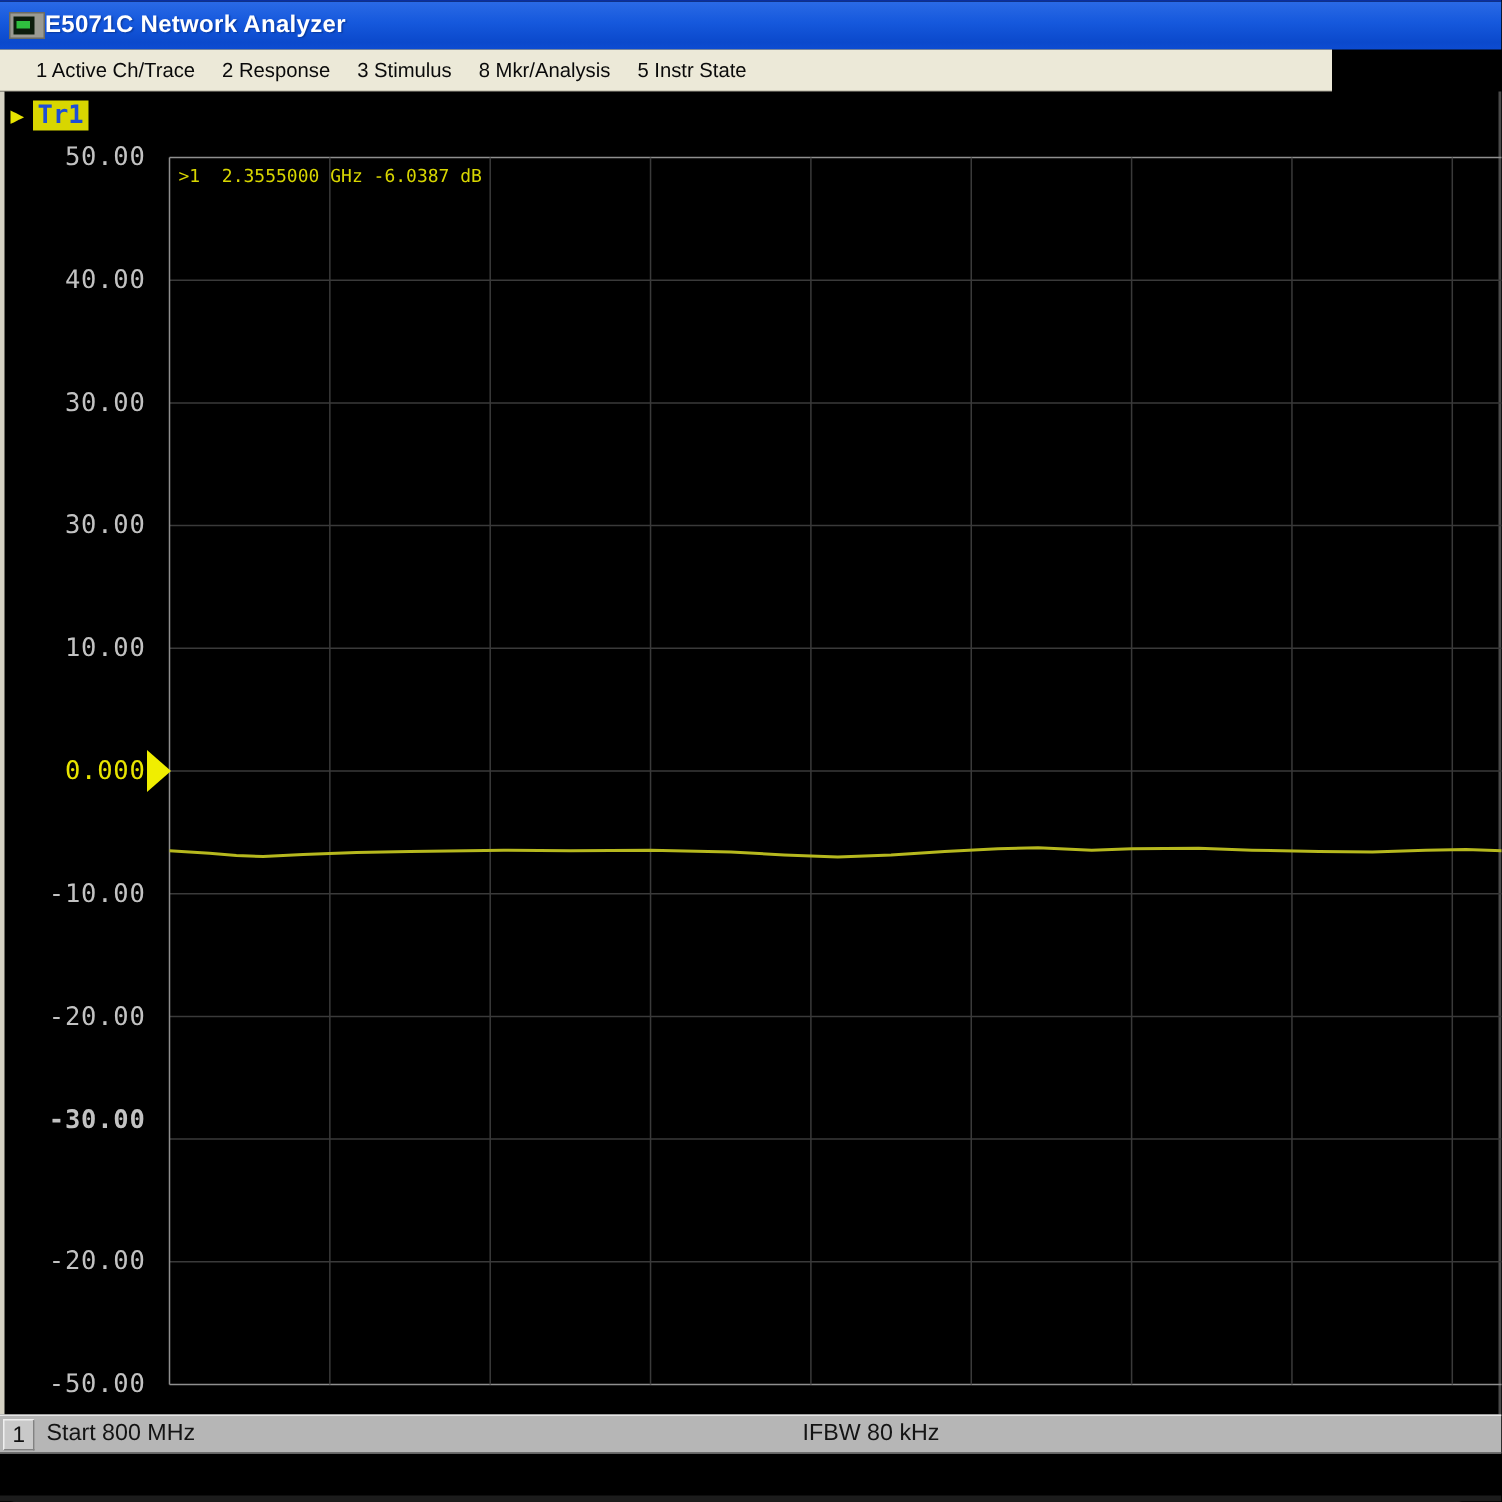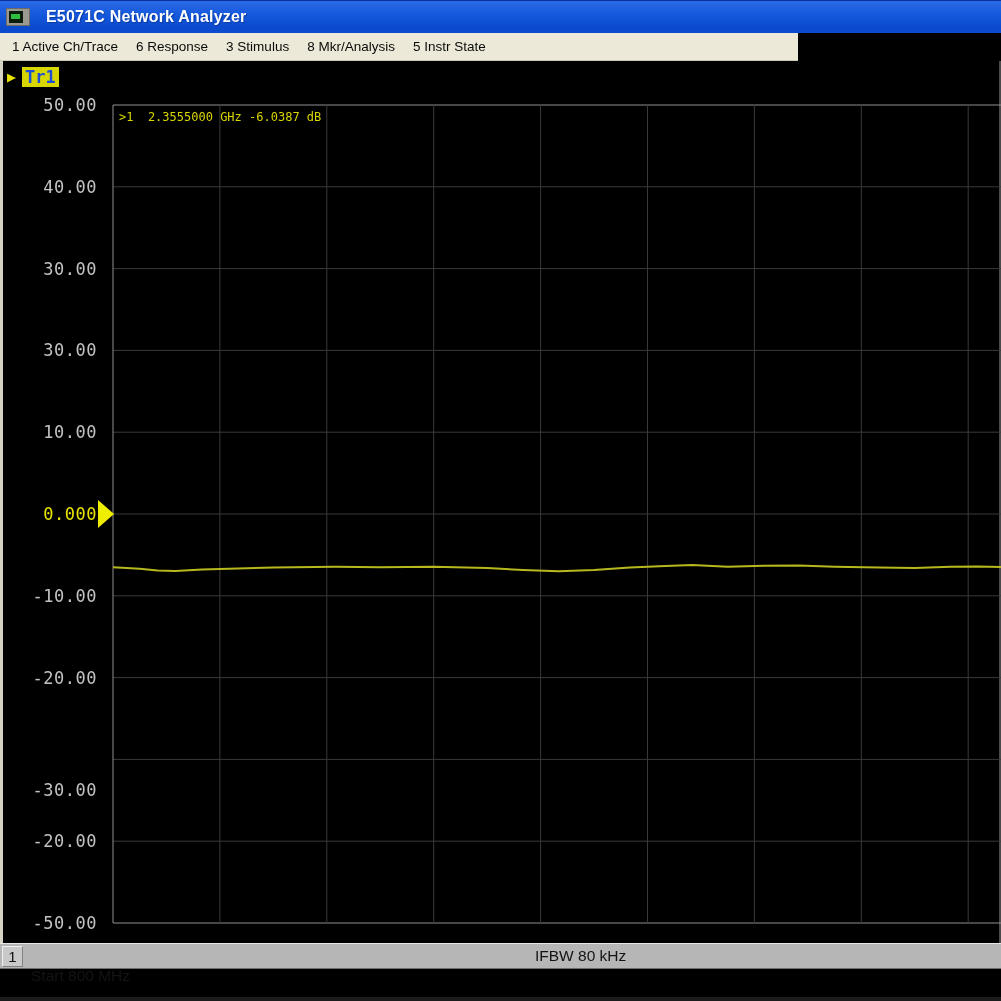--- a/index.html
+++ b/index.html
@@ -4,40 +4,40 @@
 <style>
   * { margin:0; padding:0; box-sizing:border-box; }
   html,body { width:1001px; height:1001px; overflow:hidden; background:#000; }
   body { position:relative; font-family:"Liberation Sans", sans-serif; }
 
   
   .titlebar {
     position:absolute; left:0; top:0; width:1001px; height:33px;
     background:linear-gradient(180deg,#2a6ae6 0%,#1558dc 45%,#0b49cc 85%,#0d4cd2 100%);
     border-top:1px solid #0a2f9e;
-    display:flex; align-items:center; gap:16px; padding-left:6px;
+    display:flex; align-items:center; gap:0; padding-left:6px;
   }
   .app-icon {
     width:24px; height:18px; background:#9a9a92; border:1px solid #6b6b63;
     position:relative; flex:0 0 auto;
   }
   .app-icon .scr {
     position:absolute; left:2px; top:2px; width:14px; height:12px; background:#0c1c0c;
   }
   .app-icon .scr::after {
     content:""; position:absolute; left:2px; top:3px; width:9px; height:5px;
     background:#2fbf3f;
   }
   .title-text { color:#fff; font-size:16px; font-weight:bold; text-shadow:1px 1px 1px #0a3aa0; letter-spacing:0.2px; }
 
   
   .menubar {
-    position:absolute; left:0; top:33px; width:798px; height:28px;
+    position:absolute; left:0; top:33px; width:888px; height:28px;
     background:#ece9d8; border-bottom:1px solid #cdc9b8;
-    display:flex; align-items:center; gap:18px; padding-left:12px;
+    display:flex; align-items:center; gap:18px; padding-left:24px;
   }
   .menu-item { font-size:13.5px; color:#0a0a0a; white-space:nowrap; cursor:default; }
 
   
   .screen {
     position:absolute; left:0; top:61px; width:1001px; height:882px; background:#000;
     border-left:3px solid #d6d3c4; border-right:2px solid #4a4a4a;
   }
   .trace-bar {
     position:absolute; left:4px; top:4px; height:24px;
@@ -64,21 +64,21 @@
   
   .statusbar {
     position:absolute; left:0; top:943px; width:1001px; height:26px;
     background:#b6b6b6; border-top:1px solid #e6e6e6; border-bottom:1px solid #6e6e6e;
   }
   .chan-box {
     position:absolute; left:2px; top:2px; width:21px; height:21px;
     background:#c9c9c9; border:1px solid #828282; border-top-color:#efefef; border-left-color:#efefef;
     text-align:center; line-height:20px; font-size:15px; color:#111;
   }
-  .status-start { position:absolute; left:31px; top:3px; font-size:15.5px; color:#141414;margin-top:20px; }
+  .status-start { position:absolute; left:31px; top:3px; font-size:15.5px; color:#141414; }
   .status-ifbw  { position:absolute; left:535px; top:3px; font-size:15.5px; color:#141414; }
 
   
   .taskbar {
     position:absolute; left:0; top:1000px; width:982px; height:28px;
     background:linear-gradient(180deg,#5a5a5a 0%,#4c4c4c 30%,#484848 100%);
     border-top:1px solid #2a2a2a;
     border-radius:13px;
   }
   .task-btn {
@@ -93,21 +93,21 @@
 
 <div class="titlebar">
   <div class="app-icon">
       <div class="scr"></div>
     </div>
   <div class="title-text">E5071C Network Analyzer</div>
 </div>
 
 <div class="menubar">
   <span class="menu-item">1 Active Ch/Trace</span>
-  <span class="menu-item">6 Response</span>
+  <span class="menu-item">2 Response</span>
   <span class="menu-item">3 Stimulus</span>
   <span class="menu-item">8 Mkr/Analysis</span>
   <span class="menu-item">5 Instr State</span>
 </div>
 
 <div class="screen">
 
   <div class="trace-bar">
     <span class="active-arrow">▶</span>
     <span class="trace-badge">Tr1</span>
@@ -140,21 +140,21 @@
 
   <div id="y-labels">
     <div class="y-label" style="top: 33px;">50.00</div>
     <div class="y-label" style="top: 114.8px;">40.00</div>
     <div class="y-label" style="top: 196.6px;">30.00</div>
     <div class="y-label" style="top: 278.4px;">30.00</div>
     <div class="y-label" style="top: 360.2px;">10.00</div>
     <div class="y-label ref" style="top: 442px;">0.000</div>
     <div class="y-label" style="top: 523.8px;">-10.00</div>
     <div class="y-label" style="top: 605.6px;">-20.00</div>
-    <div class="y-label" style="top: 718px;">-30.00</div>
+    <div class="y-label" style="top: 675px; font-weight: bold;">-30.00</div>
     <div class="y-label" style="top: 769.2px;">-20.00</div>
     <div class="y-label" style="top: 851px;">-50.00</div>
   </div>
 
   <div class="marker-readout">&gt;1  2.3555000 GHz -6.0387 dB</div>
 </div>
 
 <div class="statusbar">
   <div class="chan-box">1</div>
   <div class="status-start">Start 800 MHz</div>

